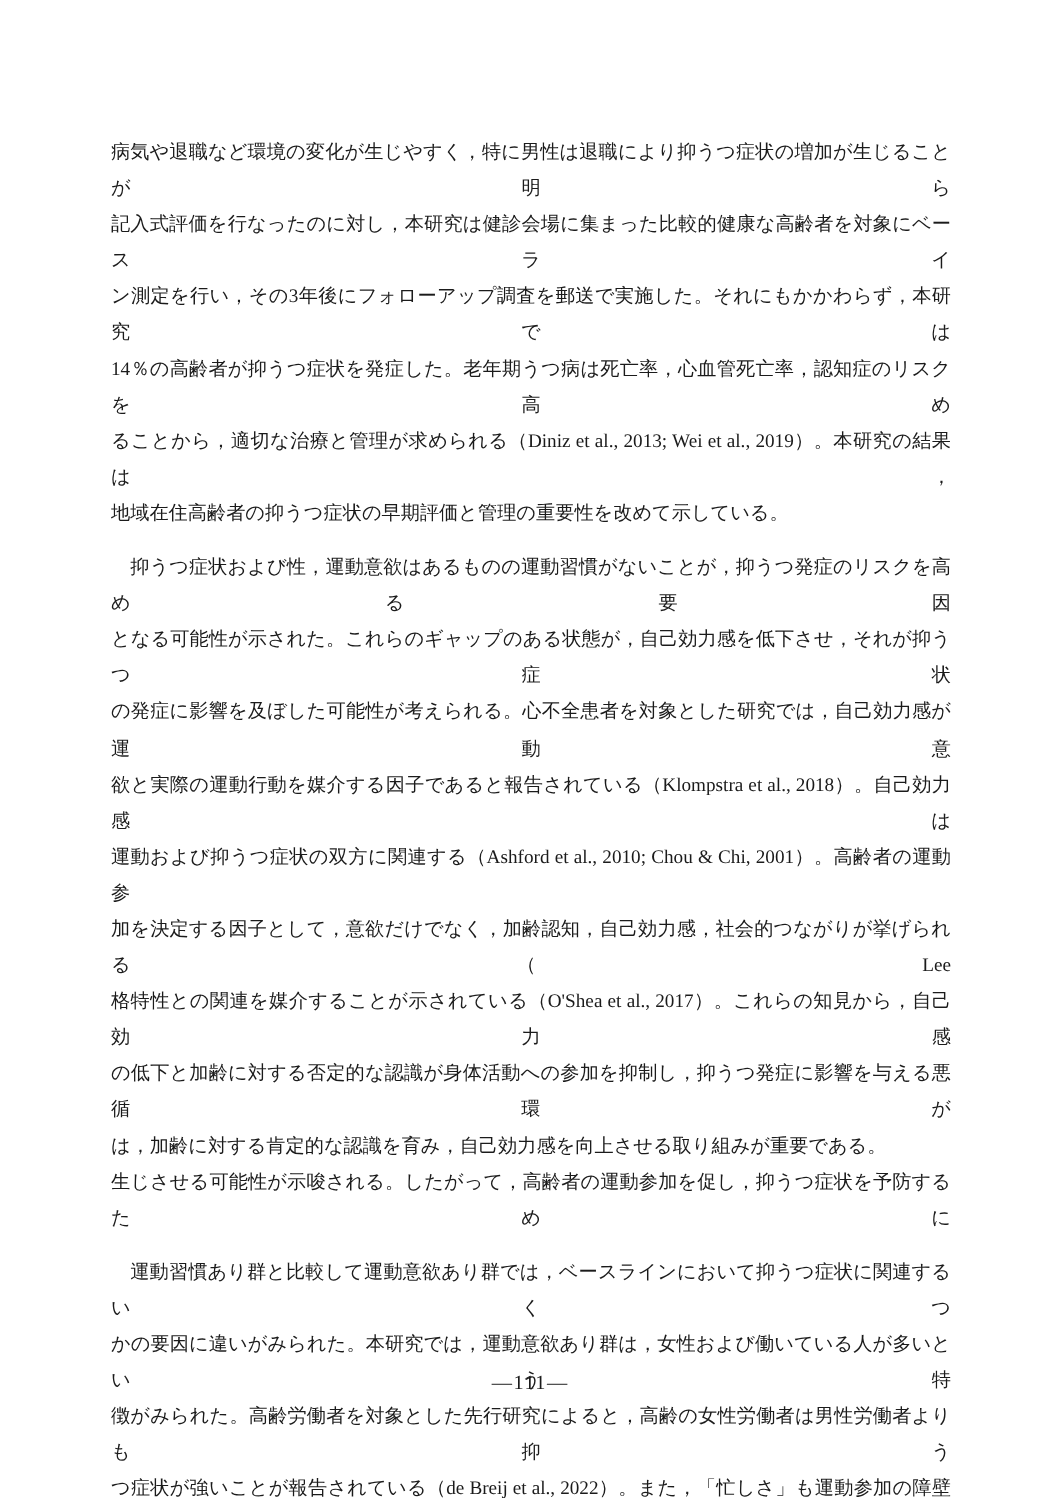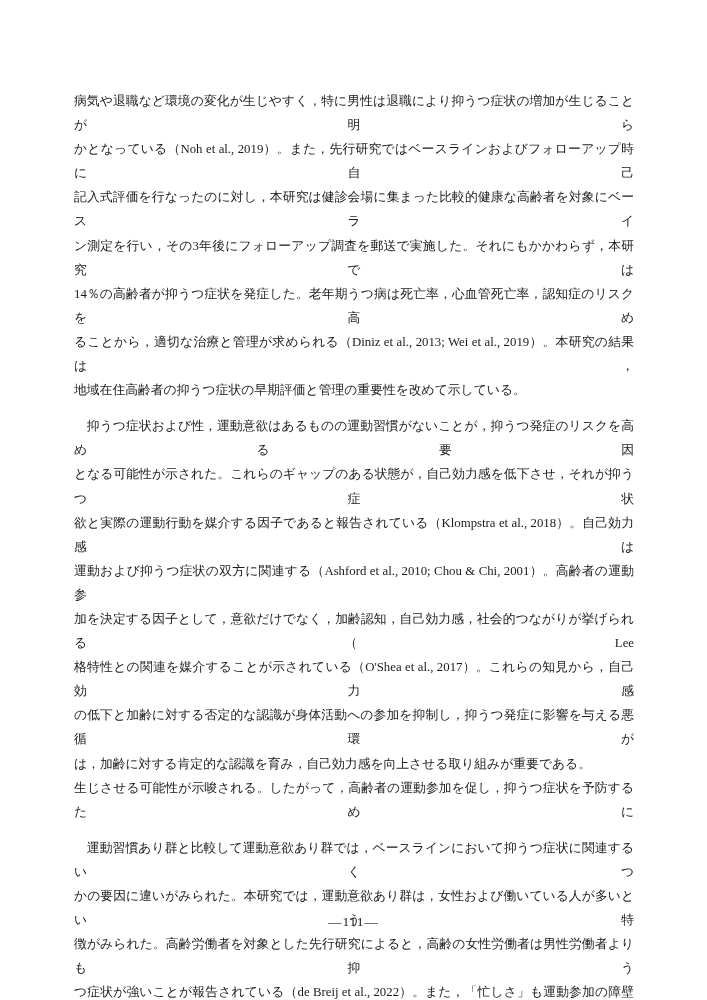--- a/index.html
+++ b/index.html
@@ -45,30 +45,30 @@
     letter-spacing: 1px;
   }
 </style>
 </head>
 <body>
 
 <div class="page">
   <div class="textblock">
     <div class="para">
         <div class="line">病気や退職など環境の変化が生じやすく，特に男性は退職により抑うつ症状の増加が生じることが明ら</div>
-        <div class="line">かとなっている（Noh et al., 2019）。また，先行研究ではベースラインおよびフォローアップ時に自己</div>
         <div class="line">記入式評価を行なったのに対し，本研究は健診会場に集まった比較的健康な高齢者を対象にベースライ</div>
         <div class="line">ン測定を行い，その3年後にフォローアップ調査を郵送で実施した。それにもかかわらず，本研究では</div>
         <div class="line">14％の高齢者が抑うつ症状を発症した。老年期うつ病は死亡率，心血管死亡率，認知症のリスクを高め</div>
         <div class="line">ることから，適切な治療と管理が求められる（Diniz et al., 2013; Wei et al., 2019）。本研究の結果は，</div>
         <div class="line para-last">地域在住高齢者の抑うつ症状の早期評価と管理の重要性を改めて示している。</div>
       </div>
     <div class="para">
         <div class="line">　抑うつ症状および性，運動意欲はあるものの運動習慣がないことが，抑うつ発症のリスクを高める要因</div>
         <div class="line">となる可能性が示された。これらのギャップのある状態が，自己効力感を低下させ，それが抑うつ症状</div>
+        <div class="line">の発症に影響を及ぼした可能性が考えられる。心不全患者を対象とした研究では，自己効力感が運動意</div>
         <div class="line">欲と実際の運動行動を媒介する因子であると報告されている（Klompstra et al., 2018）。自己効力感は</div>
         <div class="line">運動および抑うつ症状の双方に関連する（Ashford et al., 2010; Chou &amp; Chi, 2001）。高齢者の運動参</div>
         <div class="line">加を決定する因子として，意欲だけでなく，加齢認知，自己効力感，社会的つながりが挙げられる（Lee</div>
         <div class="line">格特性との関連を媒介することが示されている（O'Shea et al., 2017）。これらの知見から，自己効力感</div>
         <div class="line">の低下と加齢に対する否定的な認識が身体活動への参加を抑制し，抑うつ発症に影響を与える悪循環が</div>
         <div class="line para-last">は，加齢に対する肯定的な認識を育み，自己効力感を向上させる取り組みが重要である。</div>
         <div class="line">生じさせる可能性が示唆される。したがって，高齢者の運動参加を促し，抑うつ症状を予防するために</div>
       </div>
     <div class="para">
         <div class="line">　運動習慣あり群と比較して運動意欲あり群では，ベースラインにおいて抑うつ症状に関連するいくつ</div>

